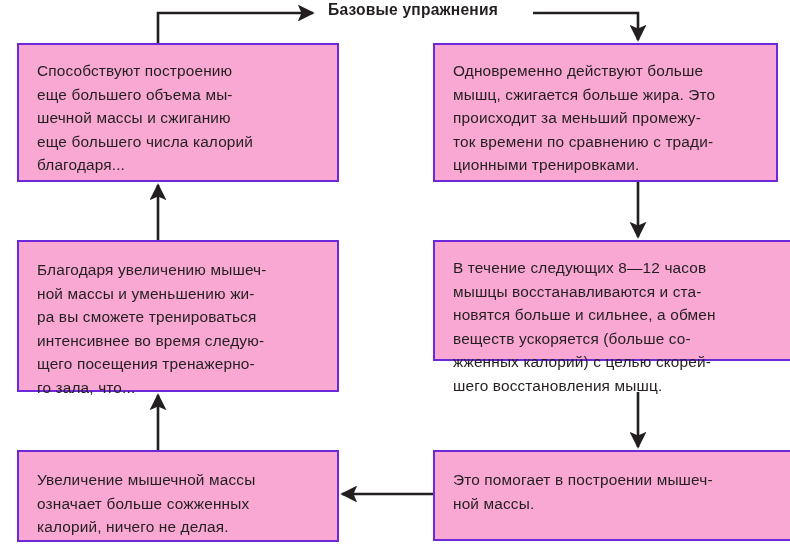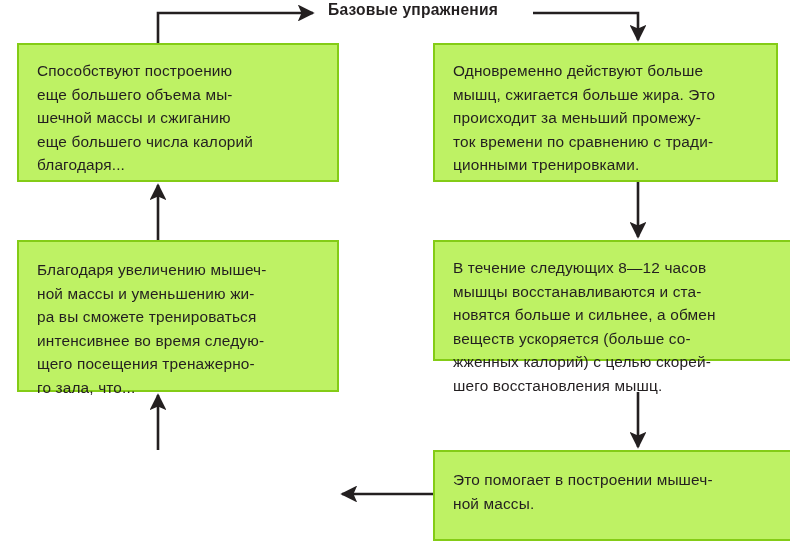--- a/index.html
+++ b/index.html
@@ -21,22 +21,22 @@
   .flow-svg {
     position: absolute;
     left: 0;
     top: 0;
     width: 790px;
     height: 548px;
   }
   .node {
     position: absolute;
     box-sizing: border-box;
-    border: 2px solid #84cc16;
-    background: #bef264;
+    border: 2px solid #6d28d9;
+    background: #f9a8d4;
     color: #1a1a1a;
   }
   .node-text {
     position: absolute;
     left: 18px;
     top: 14px;
     right: 10px;
     font-size: 15.4px;
     line-height: 23.6px;
     letter-spacing: 0.15px;
@@ -140,19 +140,24 @@
 
   <div class="node" id="node-mid-right">
     <div class="node-text">В течение следующих 8—12 часов
 мышцы восстанавливаются и ста-
 новятся больше и сильнее, а обмен
 веществ ускоряется (больше со-
 жженных калорий) с целью скорей-
 шего восстановления мышц.</div>
   </div>
 
+  <div class="node" id="node-bottom-left">
+    <div class="node-text">Увеличение мышечной массы
+означает больше сожженных
+калорий, ничего не делая.</div>
+  </div>
 
   <div class="node" id="node-bottom-right">
     <div class="node-text">Это помогает в построении мышеч-
 ной массы.</div>
   </div>
 
 </div>
 
 </body></html>

